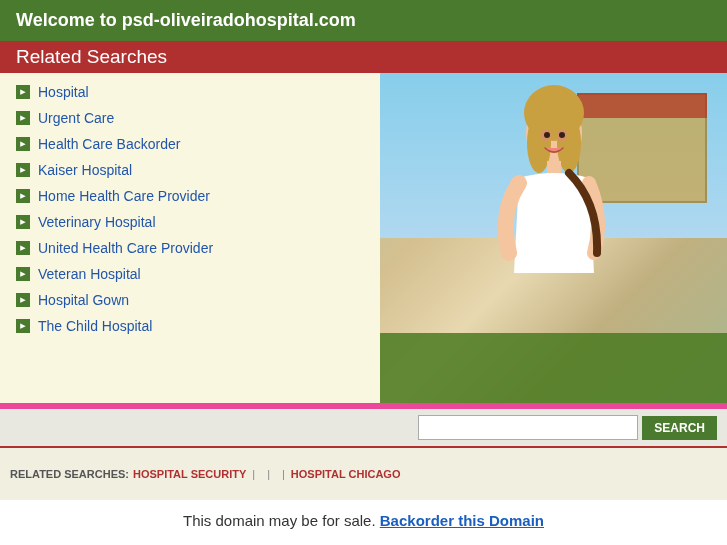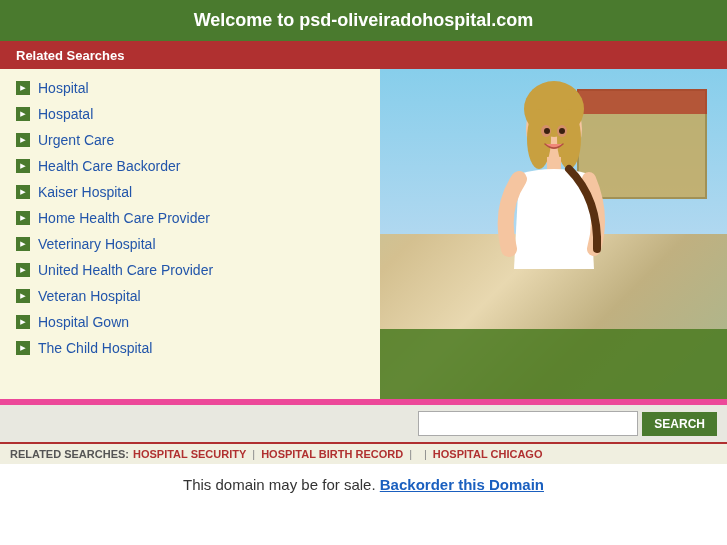--- a/index.html
+++ b/index.html
@@ -7,37 +7,36 @@
       font-family: Arial, sans-serif;
       background: #fff;
       width: 727px;
       min-height: 545px;
     }
 
     
     .header {
       background: #4a7a2e;
       padding: 10px 16px;
-      text-align: center;
     }
     .header-title {
       color: #fff;
       font-size: 18px;
       font-weight: bold;
     }
 
     
     .related-bar {
       background: #b03030;
       padding: 5px 16px;
     }
     .related-bar-label {
       color: #fff;
-      font-size: 13px;
-      font-weight: bold;
+      font-size: 19px;
+      font-weight: normal;
     }
 
     
     .main-content {
       display: flex;
       background: #bef264;
     }
 
     
     .list-panel {
@@ -115,21 +114,21 @@
       font-weight: bold;
       cursor: pointer;
       margin-left: 4px;
       text-transform: uppercase;
     }
 
     
     .bottom-related {
       background: #f0efe0;
       border-top: 2px solid #b03030;
-      padding: 4px 10px;
+      padding: 20px 10px;
       font-size: 11px;
       display: flex;
       flex-wrap: wrap;
       align-items: center;
       gap: 0;
     }
     .bottom-related-label {
       color: #555;
       font-weight: bold;
       font-size: 11px;
@@ -187,24 +186,20 @@
 <div class="main-content">
 
   <div class="list-panel">
 
   <div class="list-item">
     <div class="list-bullet"></div>
     <span class="list-item-text">Hospital</span>
   </div>
       <div class="list-item">
     <div class="list-bullet"></div>
-    <span class="list-item-text">Hospatal</span>
-  </div>
-      <div class="list-item">
-    <div class="list-bullet"></div>
     <span class="list-item-text">Urgent Care</span>
   </div>
       <div class="list-item">
     <div class="list-bullet"></div>
     <span class="list-item-text">Health Care Backorder</span>
   </div>
       <div class="list-item">
     <div class="list-bullet"></div>
     <span class="list-item-text">Kaiser Hospital</span>
   </div>
@@ -278,21 +273,20 @@
 <div class="search-bar">
   <input class="search-input" type="text" placeholder="" style="">
   <button class="search-button">SEARCH</button>
 </div>
 
 <div class="bottom-related">
   <span class="bottom-related-label">RELATED SEARCHES:</span>
 
 <span class="bottom-related-link">HOSPITAL SECURITY</span>
     <span class="bottom-separator"> | </span>
-    <span class="bottom-related-link">HOSPITAL BIRTH RECORD</span>
     <span class="bottom-separator"> | </span>
     <span class="bottom-separator"> | </span>
     <span class="bottom-related-link">HOSPITAL CHICAGO</span>
   </div>
 
 <div class="footer">
   <span class="footer-text">This domain may be for sale.</span>
   <span> </span>
   <span class="footer-link">Backorder this Domain</span>
 </div>

